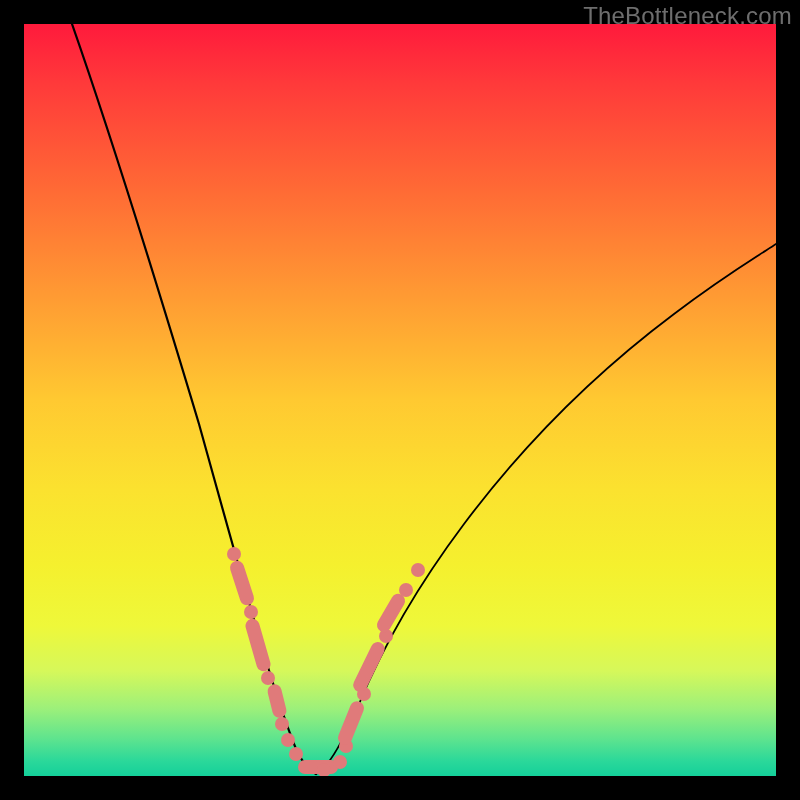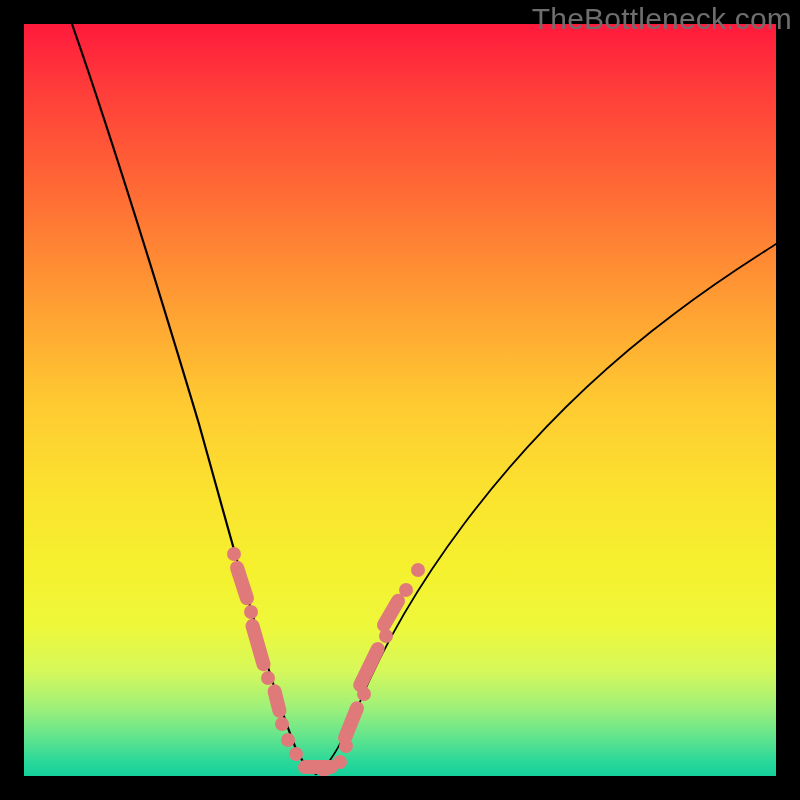--- a/index.html
+++ b/index.html
@@ -38,21 +38,21 @@
       #9df07a 91%,
       #5fe48e 95%,
       #2bd89a 98%,
       #14d09a 100%);
   }
   .watermark {
     position: absolute;
     top: 2px;
     right: 8px;
     color: #6e6e6e;
-    font-size: 30px;
+    font-size: 24px;
     font-weight: 400;
     letter-spacing: 0.2px;
     user-select: none;
   }
   svg {
     position: absolute;
     left: 0;
     top: 0;
   }
   .curve {

